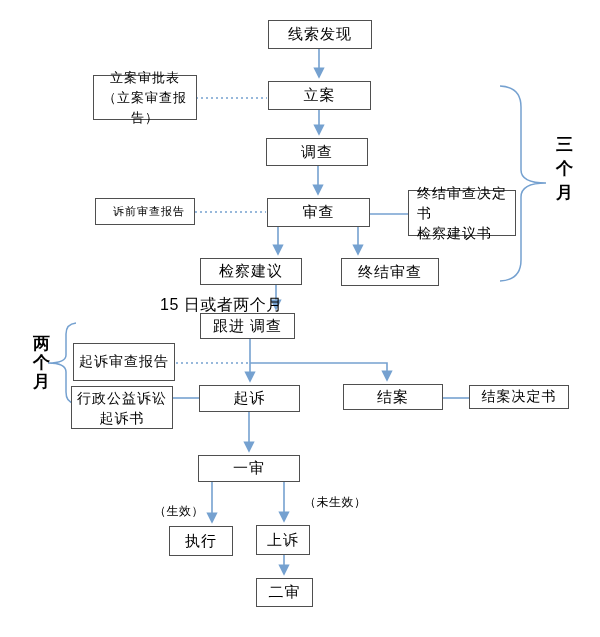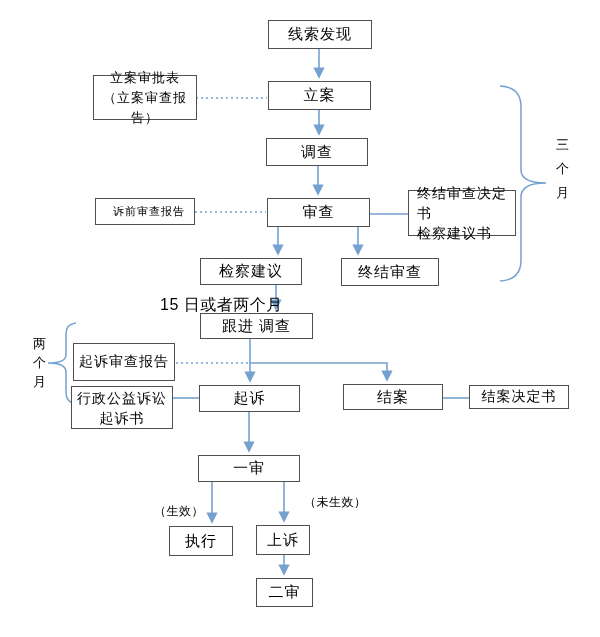--- a/index.html
+++ b/index.html
@@ -13,22 +13,22 @@
     position:absolute;box-sizing:border-box;background:#ffffff;
     border:1.4px solid #4f4f4f;display:flex;align-items:center;justify-content:center;
     font-size:15px;letter-spacing:1px;text-align:center;line-height:1.25;
   }
   .node.small{font-size:15px;}
   .node.multi{flex-direction:column;font-size:14px;line-height:20px;letter-spacing:1px;}
   .node.leftalign{align-items:flex-start;justify-content:center;padding-left:8px;text-align:left;}
   .node.wraptext{font-size:13px;line-height:20px;letter-spacing:1px;padding:0 3px;}
   .freelabel{position:absolute;font-size:13px;letter-spacing:0.5px;white-space:nowrap;}
   .vlabel{
-    position:absolute;font-size:13px;width:16px;word-break:break-all;
-    line-height:24px;letter-spacing:0;white-space:normal;
+    position:absolute;font-size:17px;width:16px;word-break:break-all;
+    text-align:center;line-height:24px;letter-spacing:0;white-space:normal;font-weight:bold;
   }
   .vlabel.tight{line-height:19px;}
   .paren{font-size:12px;}
 </style>
 </head>
 <body>
 
 <div id="canvas">
 
   <svg id="wires" viewBox="0 0 600 637" xmlns="http://www.w3.org/2000/svg">
@@ -75,21 +75,21 @@
 
   <div class="node multi leftalign" style="left:408px;top:190px;width:108px;height:46px;">
     <span>终结审查决定书</span>
     <span>检察建议书</span>
   </div>
 
   <div class="node" style="left:200px;top:258px;width:102px;height:27px;">检察建议</div>
 
   <div class="node" style="left:341px;top:258px;width:98px;height:28px;">终结审查</div>
 
-  <div class="node" style="left:200px;top:313px;width:113px;height:26px;">跟进 调查</div>
+  <div class="node" style="left:200px;top:313px;width:95px;height:26px;">跟进 调查</div>
 
   <div class="node" style="left:73px;top:343px;width:102px;height:38px;font-size:14px;">起诉审查报告</div>
 
   <div class="node multi" style="left:71px;top:386px;width:102px;height:43px;">
     <span>行政公益诉讼</span>
     <span>起诉书</span>
   </div>
 
   <div class="node" style="left:199px;top:385px;width:101px;height:27px;">起诉</div>
 

